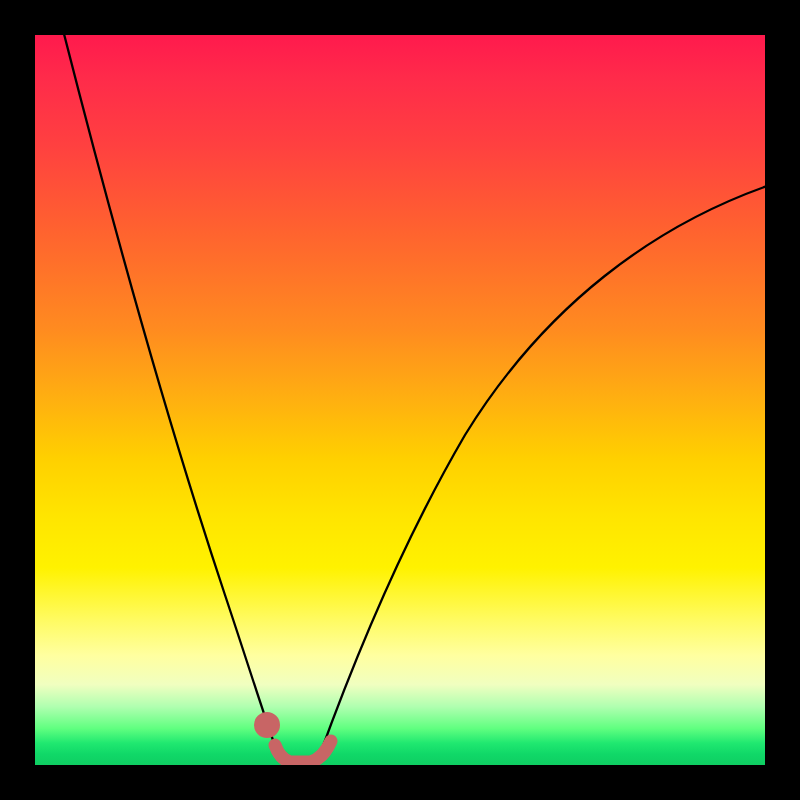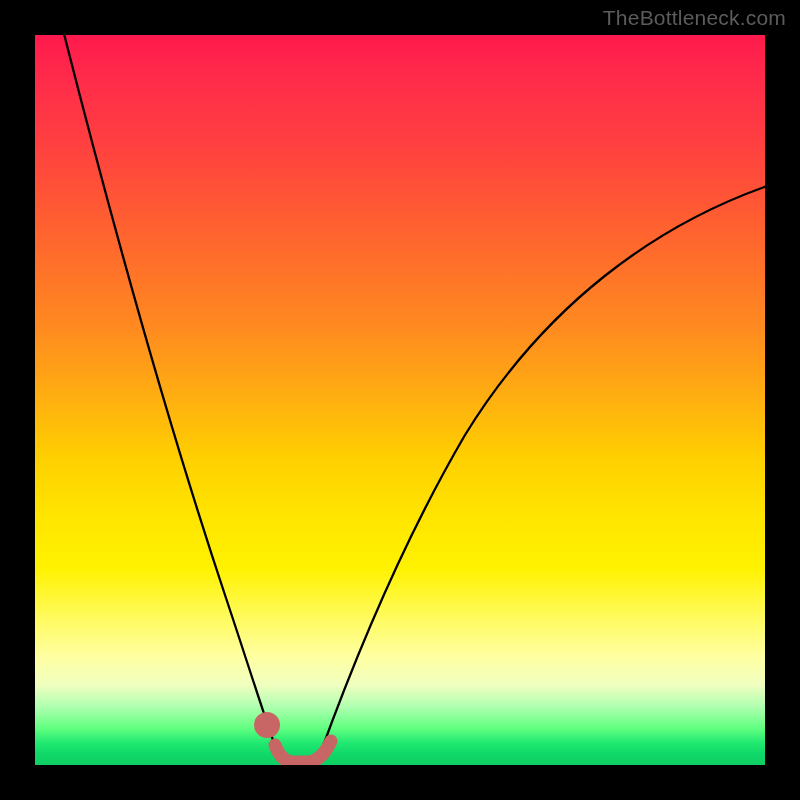--- a/index.html
+++ b/index.html
@@ -84,14 +84,13 @@
       </g>
       <g stroke="#c86565" stroke-width="13" stroke-linecap="round" fill="#c86565">
         <circle cx="232" cy="690" r="6.5"></circle>
         <path d="M 240 710
                  Q 245 724, 255 727
                  L 275 727
                  Q 288 724, 296 706" fill="none"></path>
       </g>
     </svg>
   </div>
-  <div class="watermark">TheBottleneck.com</div>
 </div>
 
 </body></html>

